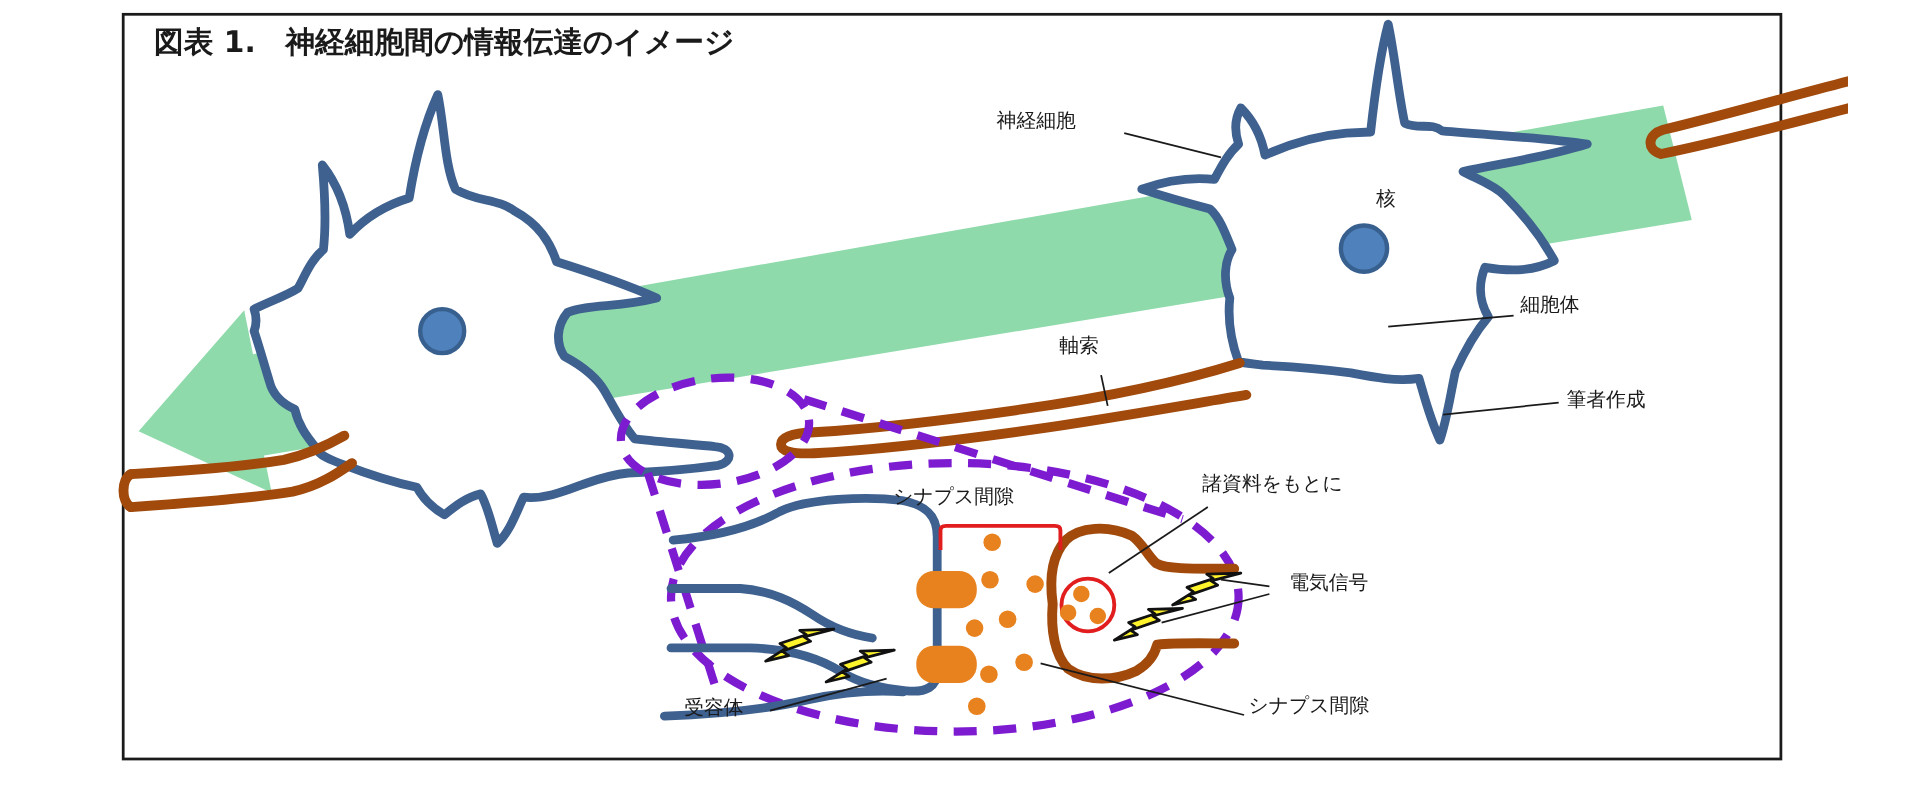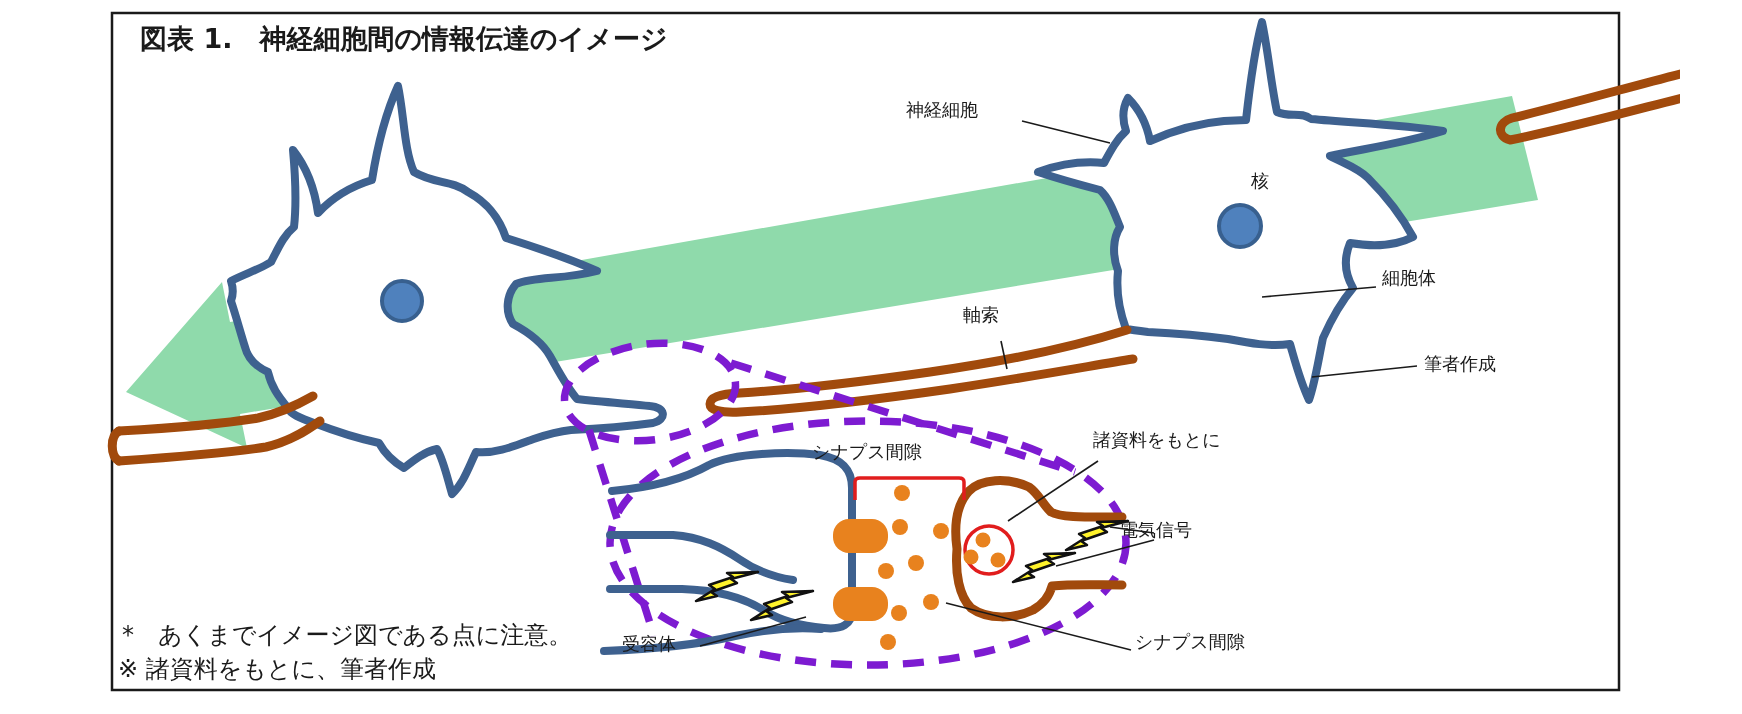--- a/index.html
+++ b/index.html
@@ -202,22 +202,20 @@
   <div class="lbl" style="left:1382px;top:268px;">細胞体</div>
 
   <div class="lbl" style="left:1424px;top:354px;">筆者作成</div>
 
   <div class="lbl" style="left:963px;top:305px;">軸索</div>
 
   <div class="lbl" style="left:812px;top:444px;font-family:Liberation Mono, monospace;">シナプス間隙</div>
 
   <div class="lbl" style="left:1093px;top:430px;">諸資料をもとに</div>
 
-  <div class="lbl" style="left:1120px;top:520px;">電気信号</div>
+  <div class="lbl" style="left:1172px;top:520px;">電気信号</div>
 
   <div class="lbl" style="left:622px;top:634px;">受容体</div>
 
   <div class="lbl" style="left:1135px;top:632px;">シナプス間隙</div>
 
-  <div class="lbl note" style="left:122px;top:622px;">*　あくまでイメージ図である点に注意。</div>
-
-  <div class="lbl note" style="left:118px;top:656px;">※ 諸資料をもとに、筆者作成</div>
+
 </div>
 
 </body></html>

